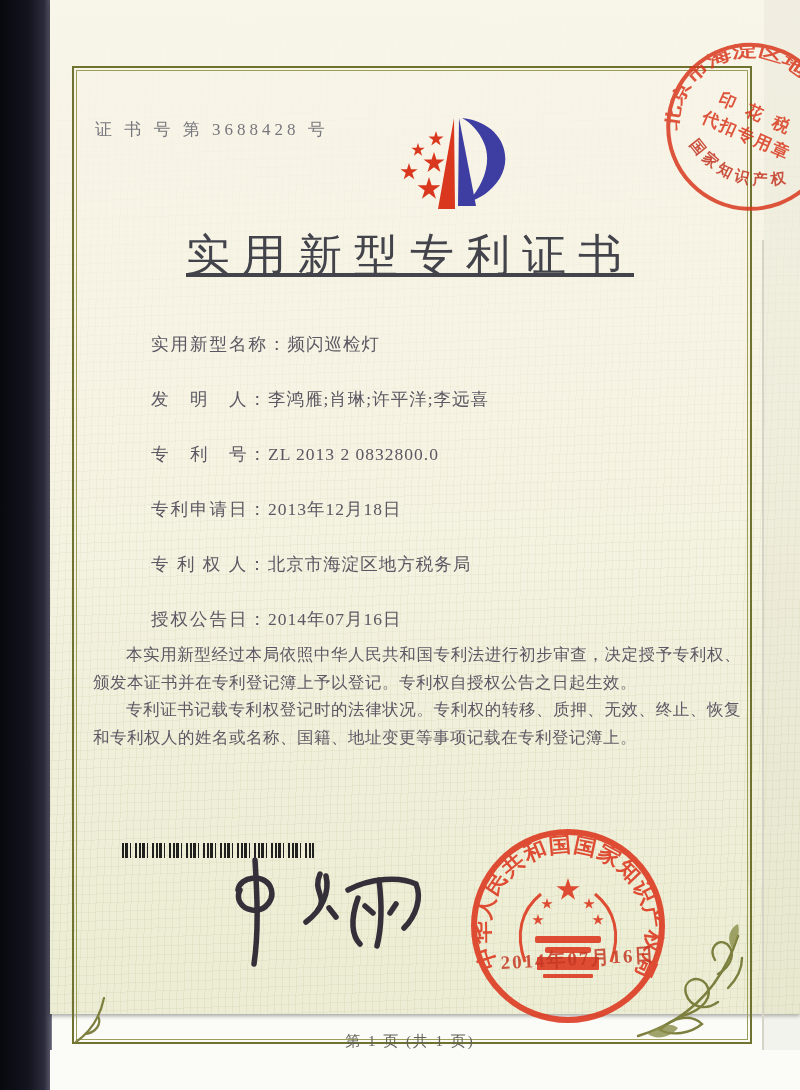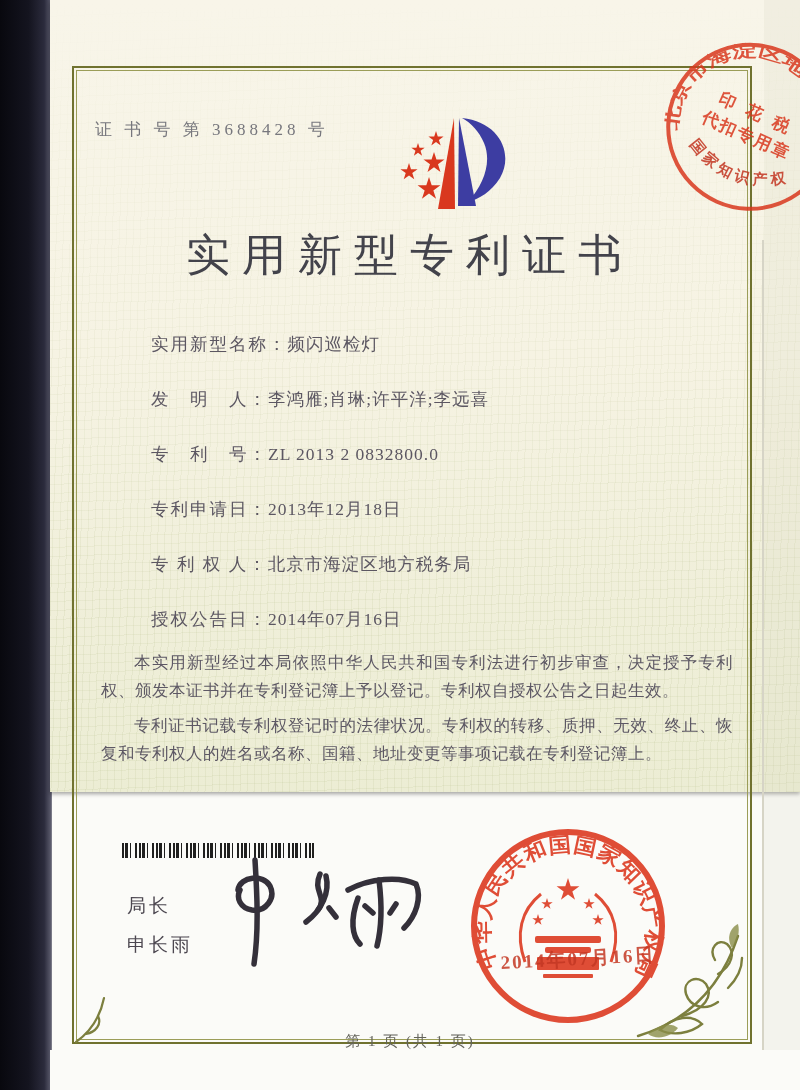--- a/index.html
+++ b/index.html
@@ -5,21 +5,21 @@
   html,body{margin:0;padding:0;}
   body{width:800px;height:1090px;overflow:hidden;background:#fbfbf8;
        font-family:"Liberation Serif","DejaVu Serif",serif;}
   .photo{position:relative;width:800px;height:1090px;overflow:hidden;background:#fbfbf8;}
 
   
   .band{position:absolute;left:0;top:0;width:52px;height:1090px;
         background:linear-gradient(90deg,#08080e 0%,#14141f 55%,#2b2b3c 85%,#58586a 97%,#8a8a96 100%);}
 
   
-  .paper{position:absolute;left:50px;top:0;width:750px;height:792px;
+  .paper{position:absolute;left:50px;top:0;width:750px;height:1014px;
          background:linear-gradient(180deg,#f8f5e9 0%,#f6f3e3 45%,#f0efda 75%,#ecedd4 100%);
          box-shadow:0 2px 4px rgba(0,0,0,.35);}
   .paper .waves{position:absolute;left:0;top:0;right:0;bottom:0;pointer-events:none;
          background:
            repeating-linear-gradient(92deg, rgba(150,165,95,.10) 0 1px, transparent 1px 7px),
            repeating-linear-gradient(-2deg, rgba(150,165,95,.09) 0 1px, transparent 1px 9px);
          -webkit-mask-image:linear-gradient(180deg,transparent 0%,rgba(0,0,0,.55) 40%,#000 75%);
          mask-image:linear-gradient(180deg,transparent 0%,rgba(0,0,0,.55) 40%,#000 75%);}
   .page-edge-line{position:absolute;left:712px;top:240px;width:2px;height:810px;background:#d6d4c6;}
   .page-edge-area{position:absolute;left:714px;top:0;right:0;height:1050px;background:rgba(210,208,190,.18);}
@@ -27,29 +27,29 @@
   
   .frame{position:absolute;left:22px;top:66px;width:676px;height:974px;
          border:2.5px solid #70722f;}
   .frame .inner{position:absolute;left:2px;top:2px;right:2px;bottom:2px;border:1px solid #9b9d58;}
 
   .certno{position:absolute;left:45px;top:118px;font-size:17px;letter-spacing:4px;color:#77777d;}
 
   .logo{position:absolute;left:338px;top:112px;width:156px;height:112px;}
 
   .title{position:absolute;left:22px;top:226px;width:676px;text-align:center;
-         font-size:44px;letter-spacing:12px;color:#43434b;font-weight:400;}
+         font-size:44px;letter-spacing:12px;color:#43434b;font-weight:400;text-decoration:underline;}
 
   .fields{position:absolute;left:65px;top:332px;width:600px;font-size:17.5px;color:#5c5762;margin-left:36px;}
   .frow{height:55px;letter-spacing:2px;}
   .frow .fv{letter-spacing:1px;}
 
   .paras{position:absolute;left:43px;top:641px;width:648px;font-size:16.5px;line-height:27.5px;
          color:#5d5864;text-align:justify;letter-spacing:.5px;}
-  .paras p{margin:8px;text-indent:2em;}
+  .paras p{margin:0;text-indent:2em;}
 
   .barcode{position:absolute;left:72px;top:843px;width:192px;height:15px;
       background:
         repeating-linear-gradient(90deg,#20201f 0 2px,transparent 2px 3px,#20201f 3px 6px,
           transparent 6px 8px,#20201f 8px 9px,transparent 9px 13px,#20201f 13px 15px,transparent 15px 17px);}
 
   .signer{position:absolute;left:77px;top:893px;font-size:19px;color:#4c4750;letter-spacing:3px;}
   .signer div{margin-bottom:13px;}
   .signature{position:absolute;left:158px;top:848px;width:230px;height:130px;}
 
@@ -135,24 +135,20 @@
       <div class="frow"><span class="fl">授权公告日：</span><span class="fv">2014年07月16日</span></div>
     </div>
 
     <div class="paras">
       <p>本实用新型经过本局依照中华人民共和国专利法进行初步审查，决定授予专利权、颁发本证书并在专利登记簿上予以登记。专利权自授权公告之日起生效。</p>
       <p>专利证书记载专利权登记时的法律状况。专利权的转移、质押、无效、终止、恢复和专利权人的姓名或名称、国籍、地址变更等事项记载在专利登记簿上。</p>
     </div>
 
     <div class="barcode"></div>
 
-    <div class="signer">
-      <div>局长</div>
-      <div>申长雨</div>
-    </div>
 
     <svg class="signature" viewBox="0 0 230 130">
       <g stroke="#34303a" fill="none" stroke-width="5.5" stroke-linecap="round" stroke-linejoin="round">
         <path d="M30,42 C32,28 56,26 62,38 C68,50 58,64 44,62 C32,60 28,50 32,42"></path>
         <path d="M47,12 C49,45 51,82 46,116"></path>
         <path d="M112,26 C104,44 120,48 110,62"></path>
         <path d="M98,74 C114,62 122,44 118,28"></path>
         <path d="M121,60 l7,9"></path>
         <path d="M140,42 C162,30 192,28 208,36 C214,50 208,68 196,80"></path>
         <path d="M171,32 C174,56 174,78 169,98"></path>

